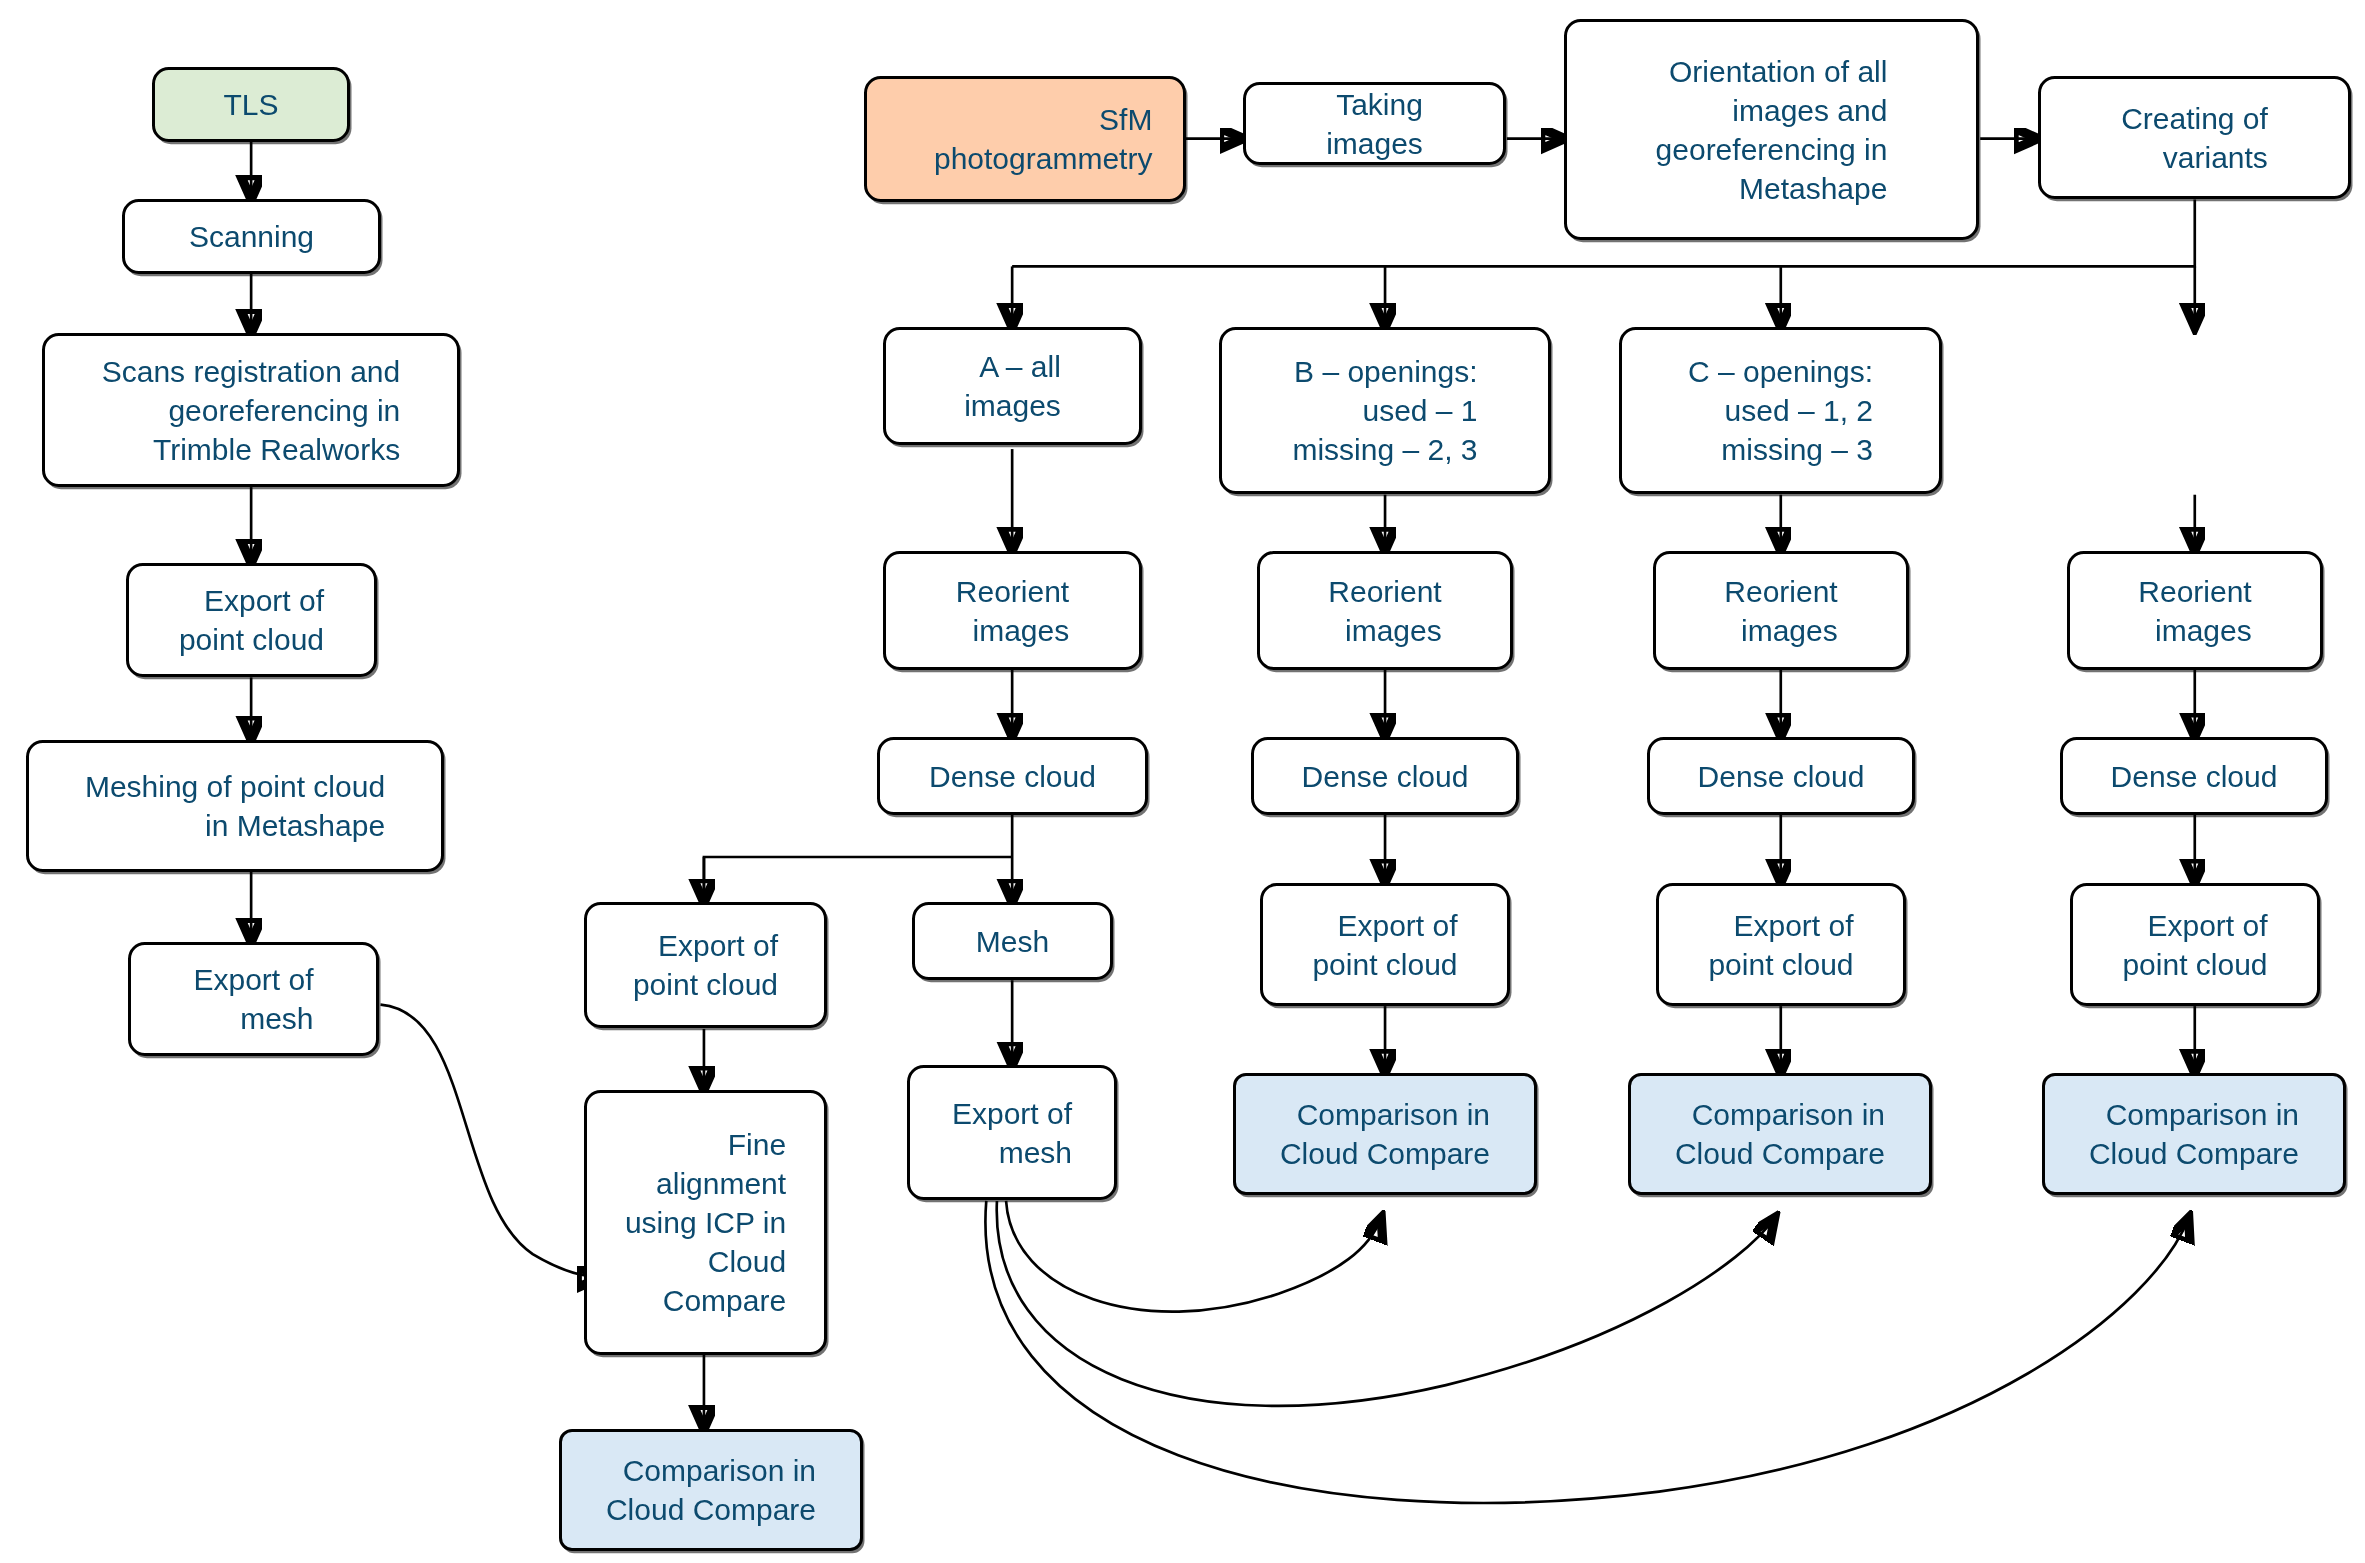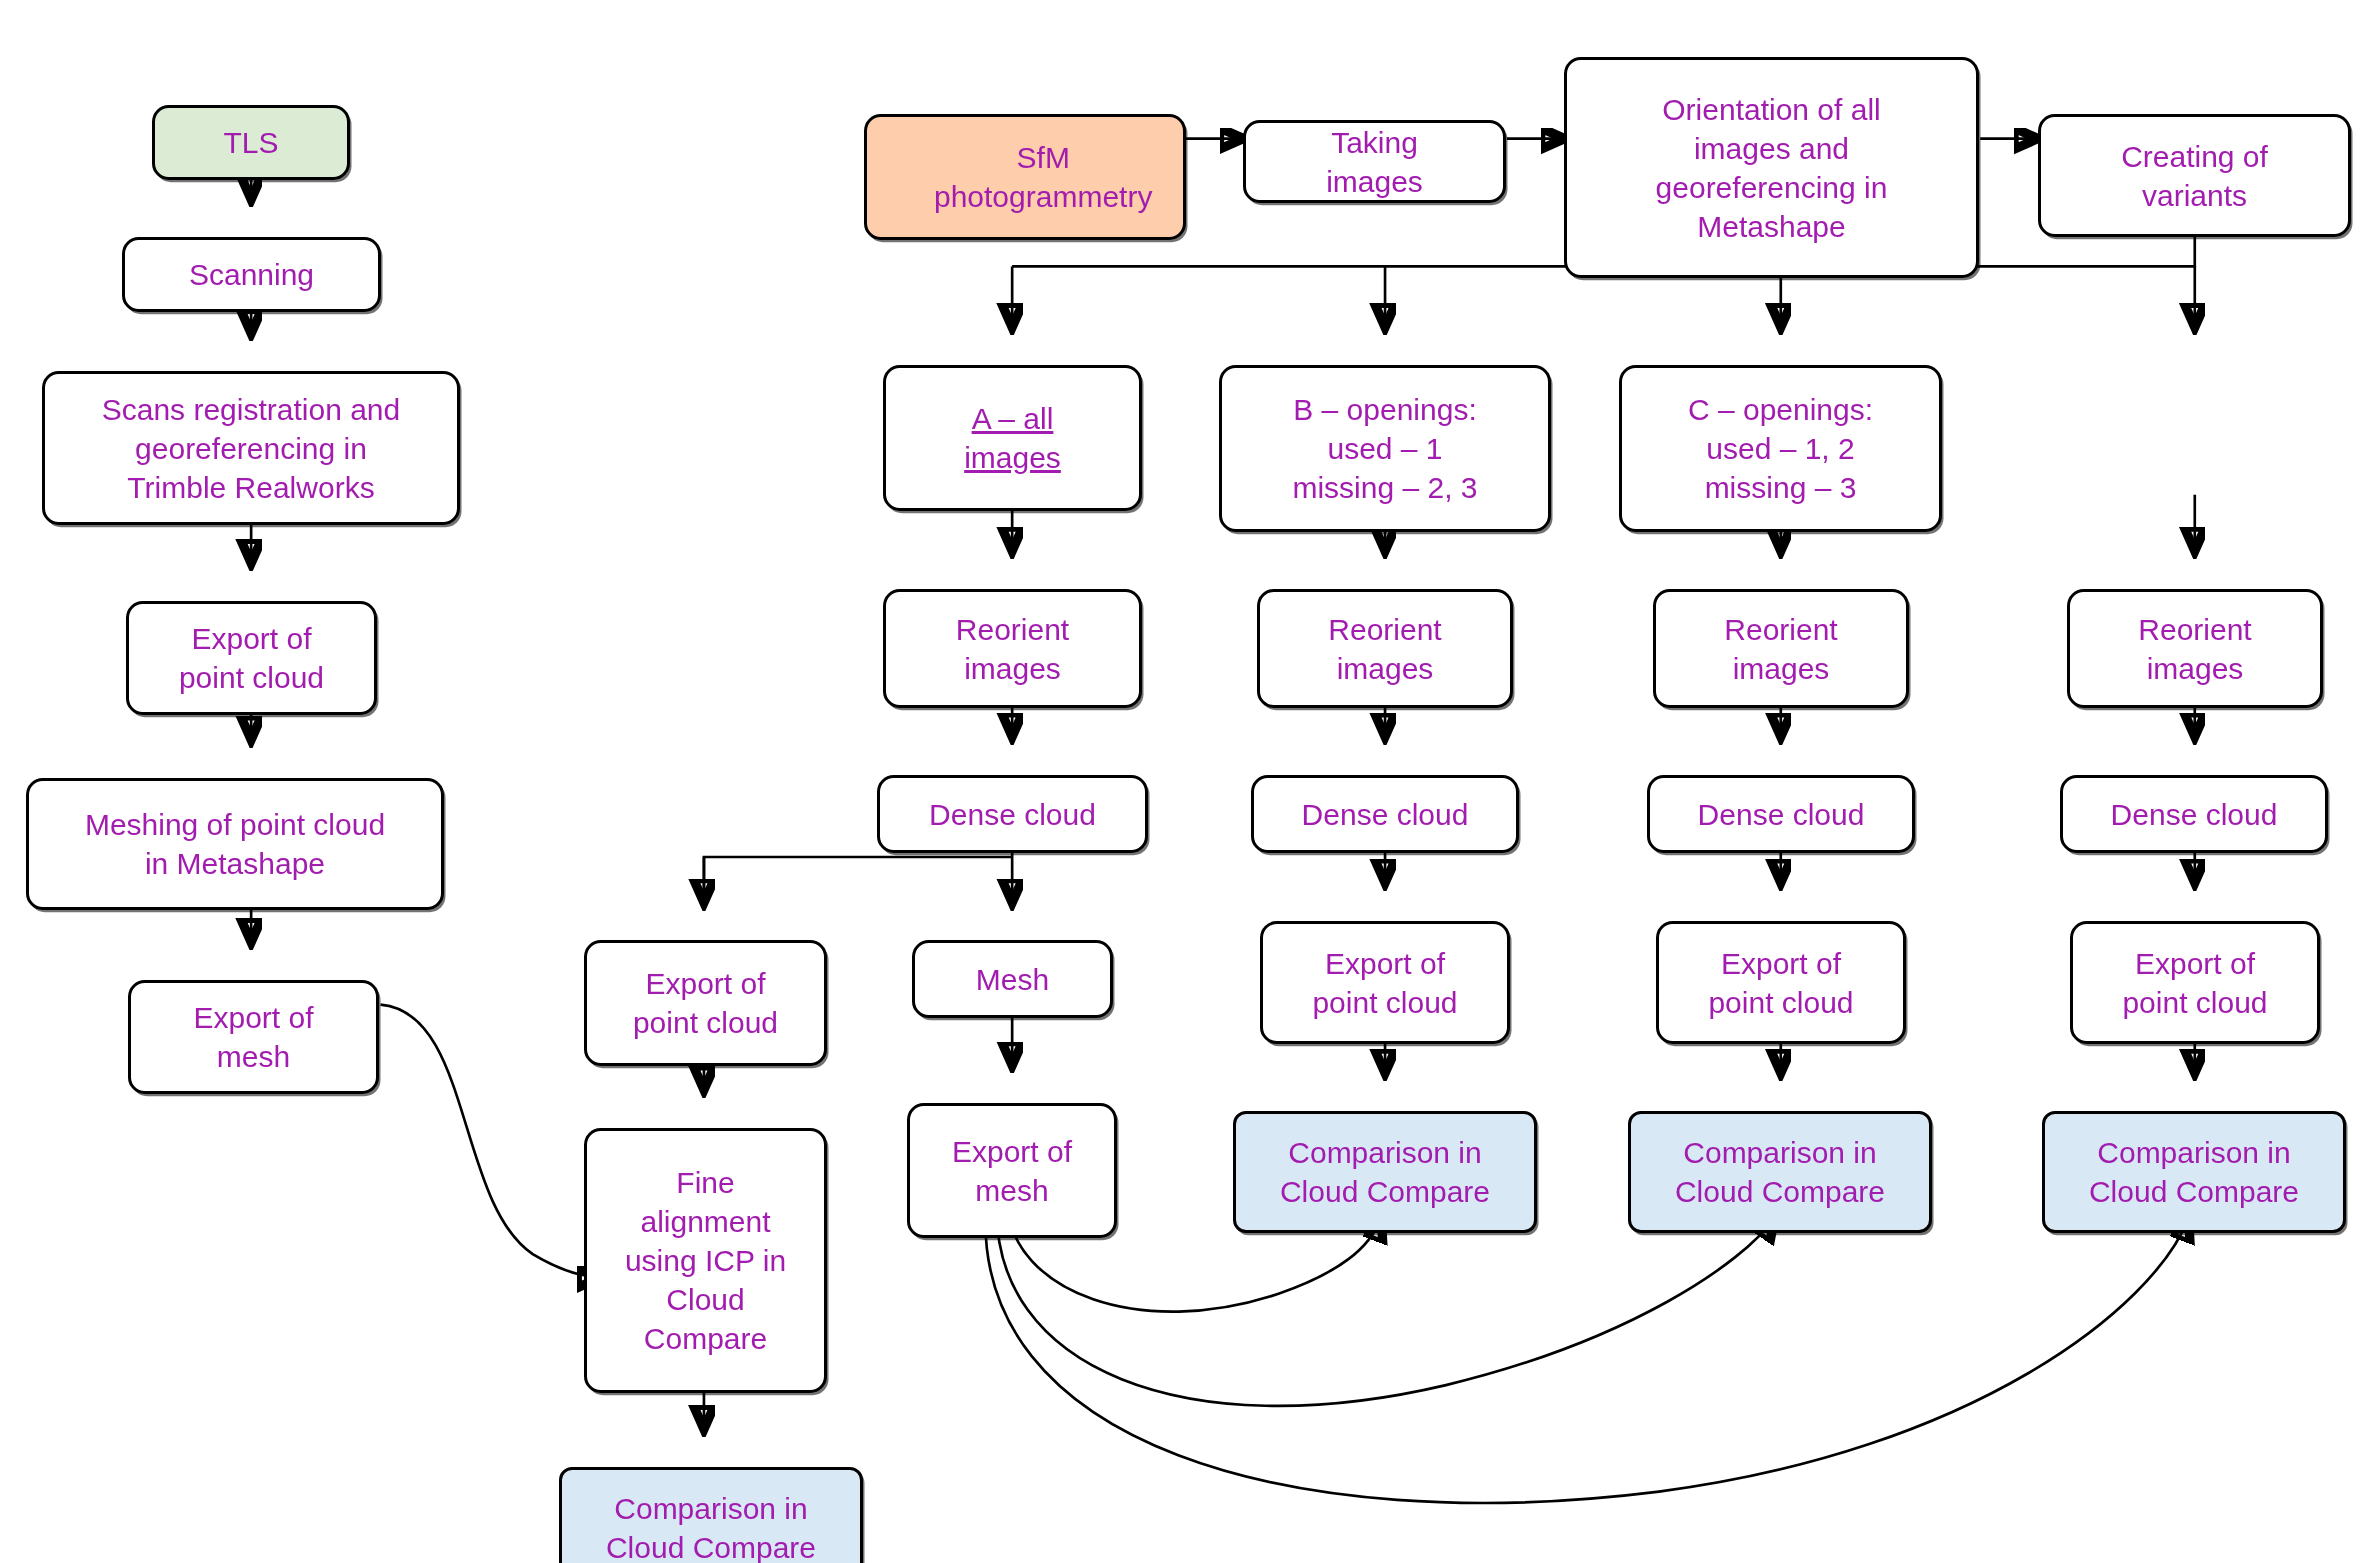--- a/index.html
+++ b/index.html
@@ -17,28 +17,27 @@
   }
   .node {
     position: absolute;
     box-sizing: border-box;
     border: 3px solid #000000;
     border-radius: 16.7px;
     background: #ffffff;
     display: flex;
     align-items: center;
     justify-content: center;
-    text-align: center;
+    text-align: right;
     font-size: 30px;
     line-height: 1.30;
-    color: #a21caf;
+    color: #0c4a6e;
     padding: 3px 7.6px;
     white-space: pre-line;
     box-shadow: 2.3px 3px 0 -0.8px rgba(0,0,0,0.55);
-    margin-top: 38px;
   }
   .node.green  { background: #dcecd4; }
   .node.orange { background: #fecdab; }
   .node.blue   { background: #d9e8f5; border-radius: 13px; }
 
   svg.edges {
     position: absolute;
     left: 0; top: 0;
     width: 2366px;
     height: 1564px;
@@ -134,21 +133,21 @@
 images</div>
 
   <div class="node" style="left:1564px; top:19px; width:415px; height:221px;">Orientation of all
 images and
 georeferencing in
 Metashape</div>
 
   <div class="node" style="left:2038px; top:76px; width:313px; height:123px;">Creating of
 variants</div>
 
-  <div class="node" style="left:883px; top:327px; width:259px; height:146px;text-decoration:underline;">A – all
+  <div class="node" style="left:883px; top:327px; width:259px; height:118px;">A – all
 images</div>
 
   <div class="node" style="left:1219px; top:327px; width:332px; height:167px;">B – openings:
 used – 1
 missing – 2, 3</div>
 
   <div class="node" style="left:1619px; top:327px; width:323px; height:167px;">C – openings:
 used – 1, 2
 missing – 3</div>
 

